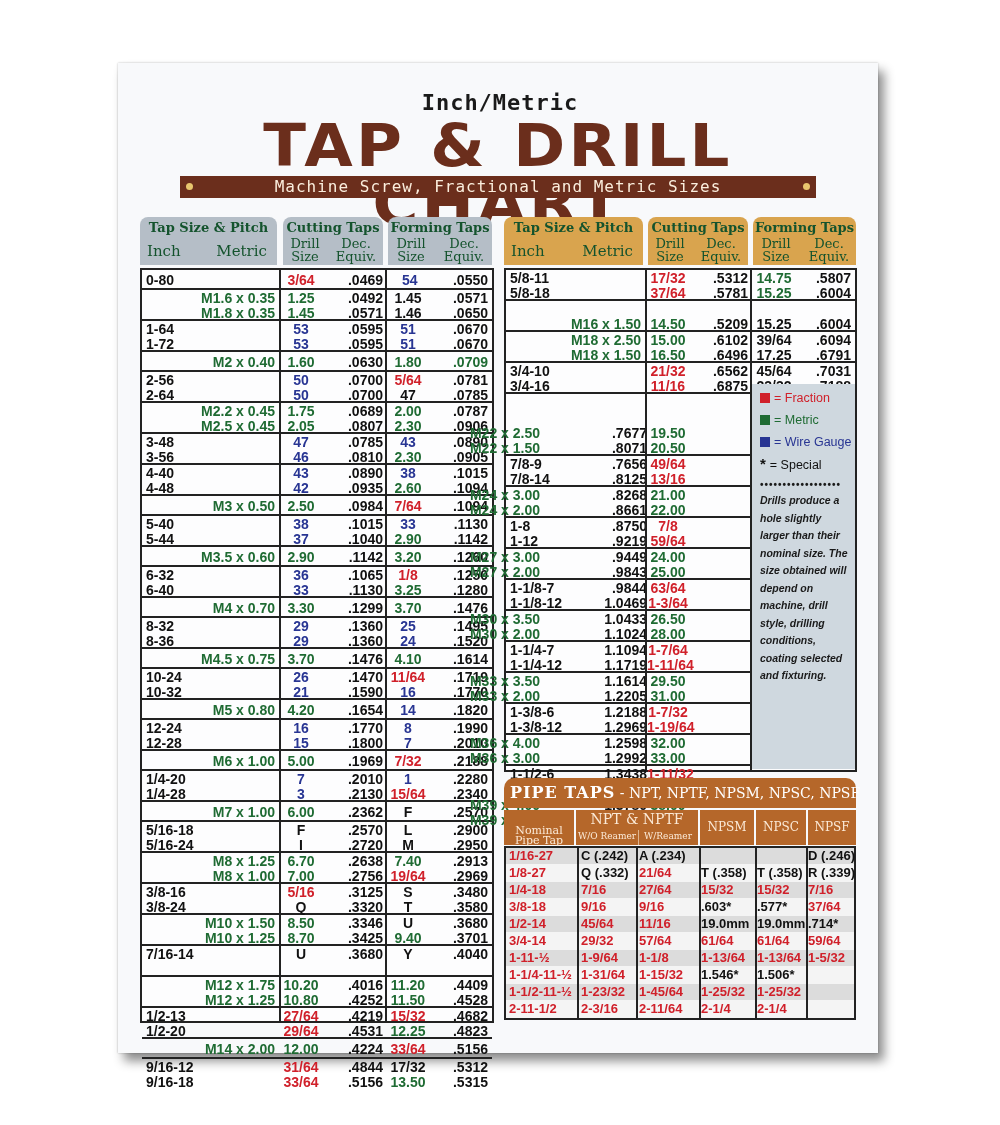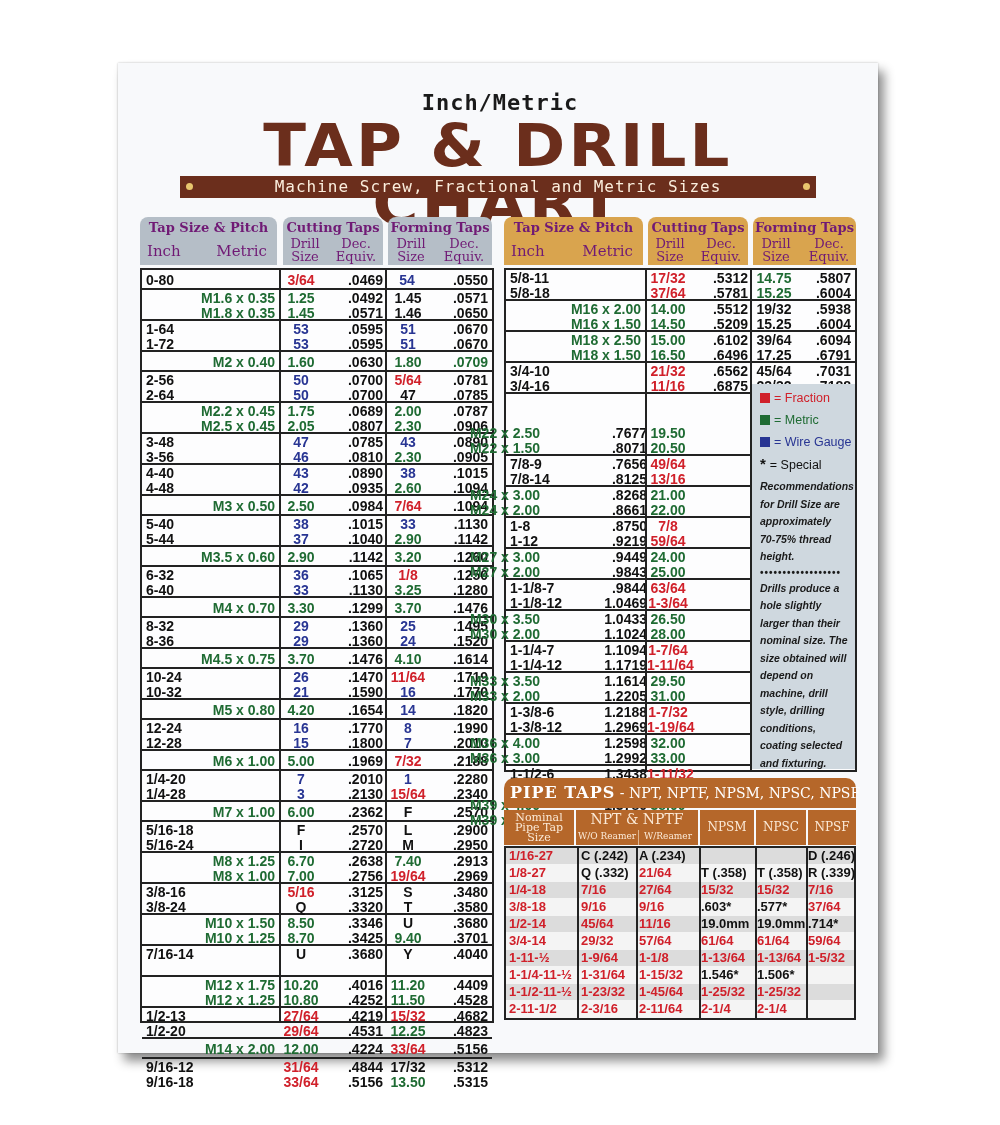--- a/index.html
+++ b/index.html
@@ -12,21 +12,21 @@
   .title { position:absolute; left:178px; top:117px; width:640px; height:58px; text-align:center;
            font-family:"DejaVu Sans","Liberation Sans",sans-serif; font-weight:bold; font-size:58px; line-height:58px;
            color:#6b2e1c; letter-spacing:3px; transform:scaleX(1.08); transform-origin:center; }
   .banner { position:absolute; left:180px; top:176px; width:636px; height:22px; background:#6b2e1c;
             color:#fbeedd; text-align:center; font-family:"DejaVu Sans Mono","Liberation Mono",monospace;
             font-size:16px; line-height:22px; letter-spacing:1px; }
   .banner .dot { display:inline-block; width:7px; height:7px; border-radius:50%; background:#e8c66e; vertical-align:middle; margin:0 10px; }
   .banner .dl { position:absolute; left:6px; top:7px; margin:0; }
   .banner .dr { position:absolute; right:6px; top:7px; margin:0; }
 
-  .hdr { position:absolute; top:217px; height:48px; border-radius:8px 8px 0 0; font-family:"DejaVu Serif","Liberation Serif",serif; color:#701a75; }
+  .hdr { position:absolute; top:217px; height:48px; border-radius:8px 8px 0 0; font-family:"DejaVu Serif","Liberation Serif",serif; color:#14532d; }
   .hdr.gray { background:#b5bec7; }
   .hdr.gold { background:#d9a44e; }
   .hdr .h1 { position:absolute; top:3px; left:0; width:100%; text-align:center; font-weight:bold; font-size:13px; }
   .hdr .sub { position:absolute; top:20px; font-size:13px; line-height:13px; text-align:center; }
   .hdr .inch { position:absolute; top:25px; left:7px; font-size:15px; }
   .hdr .metric { position:absolute; top:25px; right:10px; font-size:15px; }
 
   .tbl { position:absolute; border:2px solid #222; background:#fdfdfe; }
   .grp { position:absolute; left:0; width:100%; border-bottom:2px solid #222; box-sizing:border-box; }
   .grp:last-child { border-bottom:none; }
@@ -98,21 +98,21 @@
   <div class="sub" style="left:50px;width:52px;"><span>Dec.</span><br><span>Equiv.</span></div>
 </div>
 
 <div class="tbl" id="leftTbl" style="left:140px;top:268px;width:350px;height:751px;">
     <div class="grp" style="top: 0px; height: 20px;">
       <div class="row" style="top: 3px;">
         <span class="c blk" style="left: 4px;">0-80</span>
         <span class="c grn" style="right: 217px;"></span>
         <span class="c red" style="left: 139px; width: 40px; text-align: center;">3/64</span>
         <span class="c blk" style="right: 109px;">.0469</span>
-        <span class="c blu" style="left: 244px; width: 42px; text-align: center;">54</span>
+        <span class="c blu" style="left: 260px; width: 42px; text-align: left;">54</span>
         <span class="c blk" style="right: 4px;">.0550</span>
       </div>
     </div>
     <div class="grp" style="top: 20px; height: 31px;">
       <div class="row" style="top: 1px;">
         <span class="c blk" style="left: 4px;"></span>
         <span class="c grn" style="right: 217px;">M1.6 x 0.35</span>
         <span class="c grn" style="left: 139px; width: 40px; text-align: center;">1.25</span>
         <span class="c blk" style="right: 109px;">.0492</span>
         <span class="c blk" style="left: 245px; width: 42px; text-align: center;">1.45</span>
@@ -567,28 +567,20 @@
       <div class="row" style="top: 15.5px;">
         <span class="c blk" style="left: 4px;">5/8-18</span>
         <span class="c grn" style="right: 214px;"></span>
         <span class="c red" style="left: 141px; width: 42px; text-align: center;">37/64</span>
         <span class="c blk" style="right: 107px;">.5781</span>
         <span class="c grn" style="left: 246px; width: 44px; text-align: center;">15.25</span>
         <span class="c blk" style="right: 4px;">.6004</span>
       </div>
     </div>
     <div class="grp" style="top: 31px; height: 31px;">
-      <div class="row" style="top: 1px;">
-        <span class="c blk" style="left: 4px;"></span>
-        <span class="c grn" style="right: 214px;">M16 x 2.00</span>
-        <span class="c grn" style="left: 141px; width: 42px; text-align: center;">14.00</span>
-        <span class="c blk" style="right: 107px;">.5512</span>
-        <span class="c blk" style="left: 246px; width: 44px; text-align: center;">19/32</span>
-        <span class="c blk" style="right: 4px;">.5938</span>
-      </div>
       <div class="row" style="top: 15.5px;">
         <span class="c blk" style="left: 4px;"></span>
         <span class="c grn" style="right: 214px;">M16 x 1.50</span>
         <span class="c grn" style="left: 141px; width: 42px; text-align: center;">14.50</span>
         <span class="c blk" style="right: 107px;">.5209</span>
         <span class="c blk" style="left: 246px; width: 44px; text-align: center;">15.25</span>
         <span class="c blk" style="right: 4px;">.6004</span>
       </div>
     </div>
     <div class="grp" style="top: 62px; height: 31px;">
@@ -811,28 +803,27 @@
     </div>
     <div class="vline" style="left: 139px;"></div>
     <div class="vline" style="left: 244px; bottom: auto; height: 100%;"></div>
   </div>
 
 <div class="legend">
   <div class="lg red"><span class="sw" style="background:#d0202a"></span><span>= Fraction</span></div>
   <div class="lg grn"><span class="sw" style="background:#1f6b33"></span><span>= Metric</span></div>
   <div class="lg blu"><span class="sw" style="background:#283593"></span><span>= Wire Gauge</span></div>
   <div class="lg blk"><span style="font-weight:bold;font-size:15px;margin-right:4px;">*</span><span>= Special</span></div>
-  <div class="note">Recommendations for Drill Size are approximately 70-75% thread height.</div>
   <div class="dots">••••••••••••••••••</div>
   <div class="note">Drills produce a hole slightly larger than their nominal size.  The size obtained will depend on machine, drill style, drilling conditions, coating selected and fixturing.</div>
 </div>
 
 <div class="pipe">
   <div class="top"><b>PIPE TAPS</b><span> - NPT, NPTF, NPSM, NPSC, NPSF</span></div>
-  <div class="h" style="left:0;width:70px;font-size:11px;line-height:10px;padding-top:3px;box-sizing:border-box;">
+  <div class="h" style="left:0;width:70px;font-size:11px;line-height:10px;padding-top:16px;box-sizing:border-box;">
     <span>Nominal</span><br><span>Pipe Tap</span><br><span>Size</span>
   </div>
   <div class="h" style="left:72px;width:122px;">
     <div style="font-size:14px;line-height:18px;">NPT &amp; NPTF</div>
     <div style="position:absolute;left:0;top:20px;width:62px;font-size:9px;line-height:12px;">W/O Reamer</div>
     <div style="position:absolute;left:62px;top:20px;width:1px;height:15px;background:#fbe9d6;opacity:.6;"></div>
     <div style="position:absolute;left:62px;top:20px;width:60px;font-size:9px;line-height:12px;">W/Reamer</div>
   </div>
   <div class="h" style="left:196px;width:54px;font-size:12px;line-height:35px;">NPSM</div>
   <div class="h" style="left:252px;width:50px;font-size:12px;line-height:35px;">NPSC</div>

